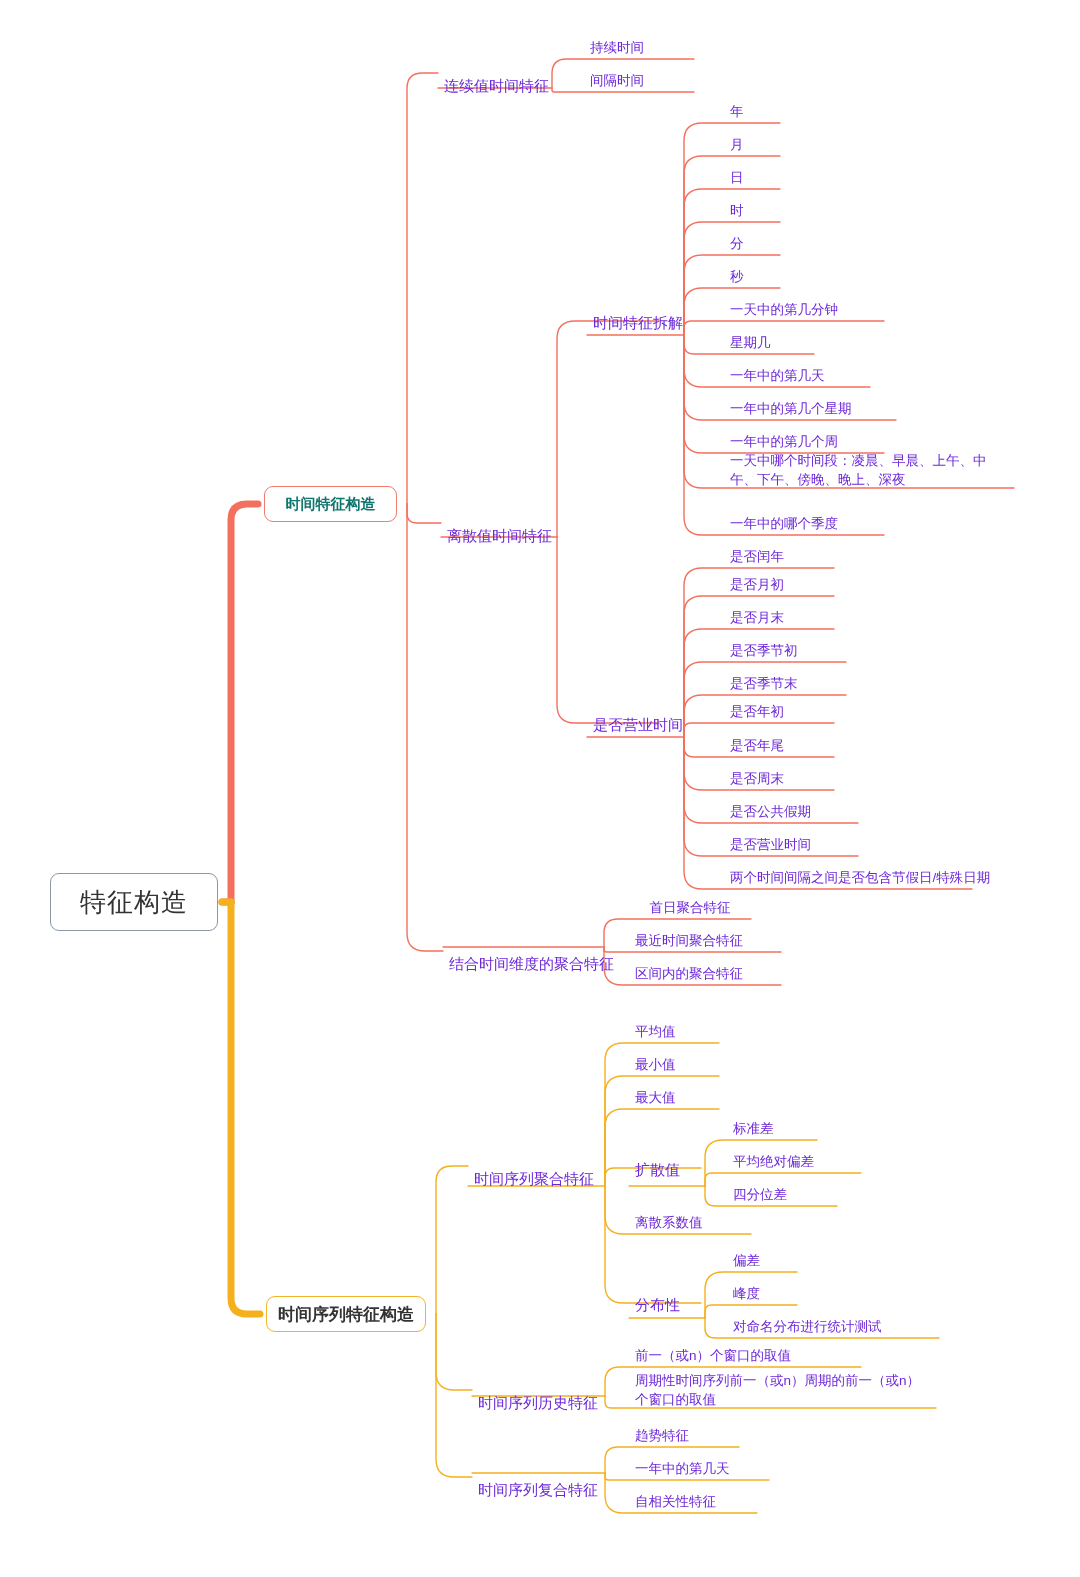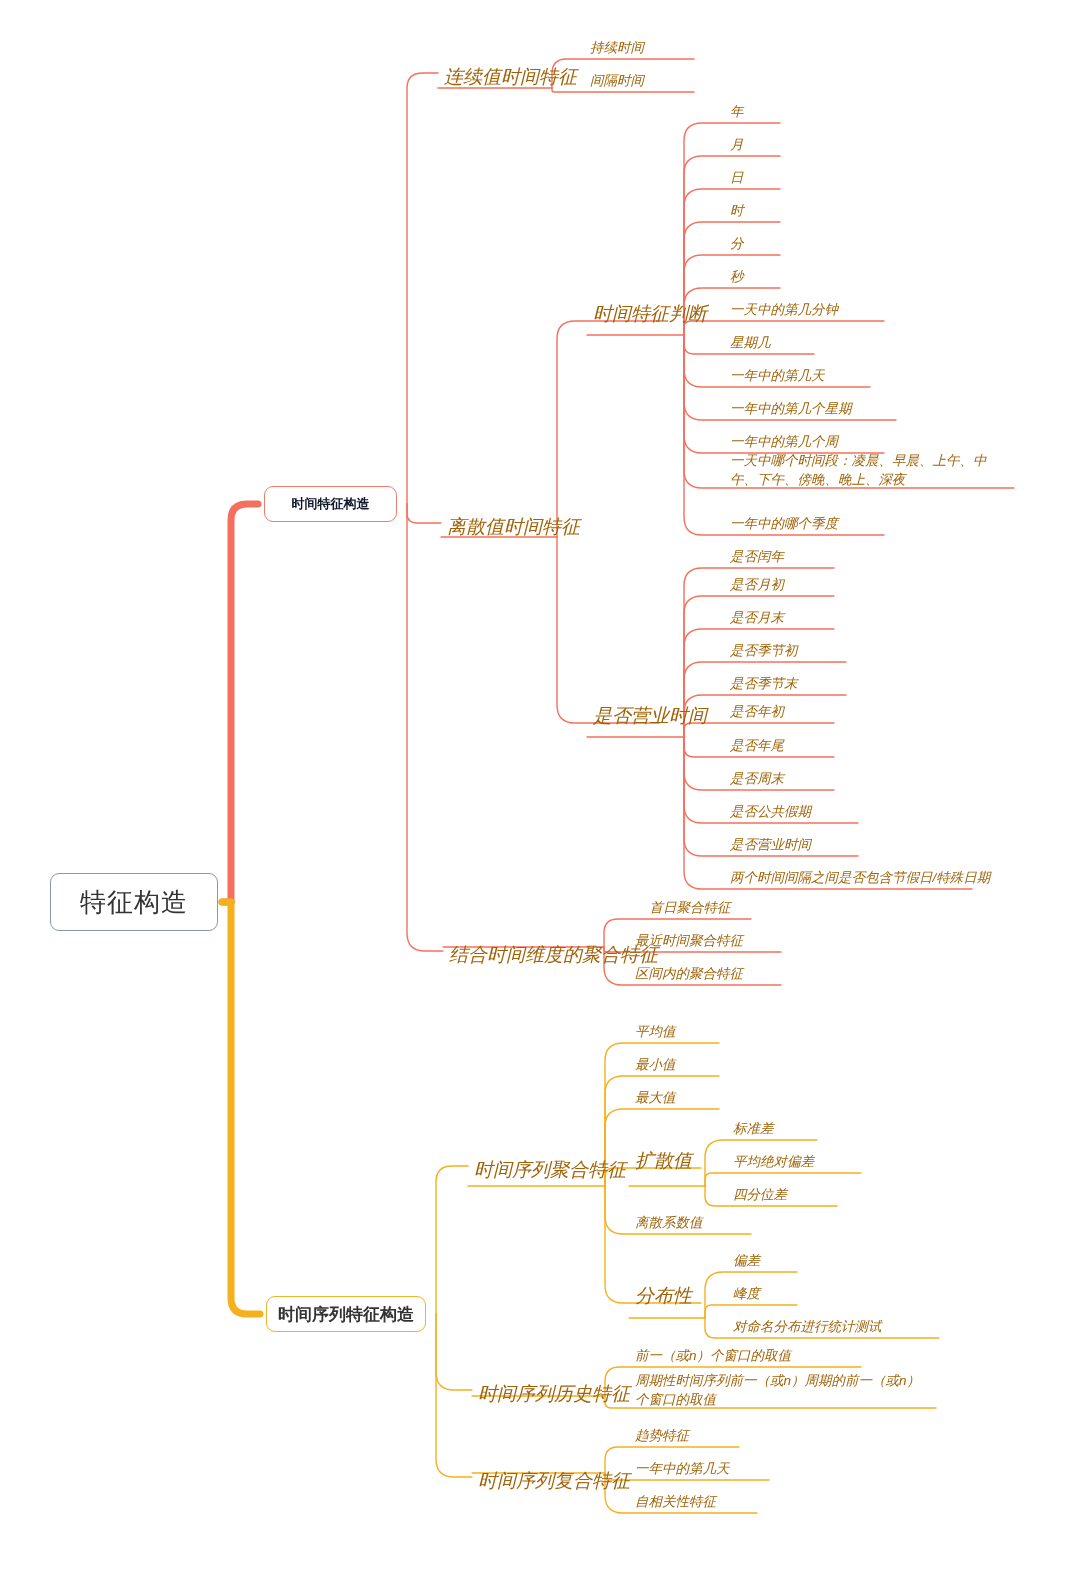--- a/index.html
+++ b/index.html
@@ -1,26 +1,26 @@
 <!DOCTYPE html>
 <html><head>
 <meta charset="utf-8">
 <style>
   html,body{margin:0;padding:0;background:#fff;}
   body{width:1080px;height:1577px;position:relative;overflow:hidden;
        font-family:"Liberation Sans","DejaVu Sans",sans-serif;}
   #canvas{position:absolute;left:0;top:0;width:1080px;height:1577px;}
   svg#links{position:absolute;left:0;top:0;width:1080px;height:1577px;}
-  .node{position:absolute;white-space:pre;color:#a16207;line-height:1.38;font-style:italic;}
+  .node{position:absolute;white-space:pre;color:#6d28d9;line-height:1.38;}
   .lvl-leaf{font-size:13.5px;}
-  .lvl-branch{font-size:19px;}
+  .lvl-branch{font-size:15px;margin-top:12px;}
   .box{position:absolute;box-sizing:border-box;display:flex;align-items:center;
        justify-content:center;border-radius:9px;background:#fff;}
   .box-root{border:1.6px solid #8b98a8;font-size:26px;color:#333;letter-spacing:1px;}
-  .box-red{border:1.5px solid #ef7d6e;font-size:13px;font-weight:bold;color:#0f172a;}
+  .box-red{border:1.5px solid #ef7d6e;font-size:15px;font-weight:bold;color:#0f766e;}
   .box-yellow{border:1.5px solid #f0b429;font-size:17px;font-weight:bold;color:#333;}
   .wrapnode{white-space:normal;}
 </style>
 </head>
 <body>
 
 <div id="canvas">
   <svg id="links" viewBox="0 0 1080 1577">
       <path d="M222,902 L231,902" fill="none" stroke="#F4705E" stroke-width="7" stroke-linecap="round"></path>
       <path d="M231,902 L231,520 Q231,504 247,504 L258,504" fill="none" stroke="#F4705E" stroke-width="7" stroke-linecap="round"></path>
@@ -91,21 +91,21 @@
       <path d="M605,1473 L605,1476.5 Q605,1480 608.5,1480 L769,1480" fill="none" stroke="#F5B01E" stroke-width="1.4" stroke-linecap="round"></path>
       <path d="M605,1473 L605,1495 Q605,1513 623,1513 L757,1513" fill="none" stroke="#F5B01E" stroke-width="1.4" stroke-linecap="round"></path>
     </svg>
   <div id="nodes">
       <div class="box box-root" style="left: 50px; top: 873px; width: 168px; height: 58px;">特征构造</div>
       <div class="box box-red" style="left: 264px; top: 486px; width: 133px; height: 36px;">时间特征构造</div>
       <div class="node lvl-branch" style="left: 444px; top: 64px;">连续值时间特征</div>
       <div class="node lvl-leaf" style="left: 590px; top: 39px; width: 98px;">持续时间</div>
       <div class="node lvl-leaf" style="left: 590px; top: 72px; width: 98px;">间隔时间</div>
       <div class="node lvl-branch" style="left: 447px; top: 514px;">离散值时间特征</div>
-      <div class="node lvl-branch" style="left: 593px; top: 301px;">时间特征判断</div>
+      <div class="node lvl-branch" style="left: 593px; top: 301px;">时间特征拆解</div>
       <div class="node lvl-leaf" style="left: 730px; top: 103px; width: 44px;">年</div>
       <div class="node lvl-leaf" style="left: 730px; top: 136px; width: 44px;">月</div>
       <div class="node lvl-leaf" style="left: 730px; top: 169px; width: 44px;">日</div>
       <div class="node lvl-leaf" style="left: 730px; top: 202px; width: 44px;">时</div>
       <div class="node lvl-leaf" style="left: 730px; top: 235px; width: 44px;">分</div>
       <div class="node lvl-leaf" style="left: 730px; top: 268px; width: 44px;">秒</div>
       <div class="node lvl-leaf" style="left: 730px; top: 301px; width: 148px;">一天中的第几分钟</div>
       <div class="node lvl-leaf" style="left: 730px; top: 334px; width: 78px;">星期几</div>
       <div class="node lvl-leaf" style="left: 730px; top: 367px; width: 134px;">一年中的第几天</div>
       <div class="node lvl-leaf" style="left: 730px; top: 400px; width: 160px;">一年中的第几个星期</div>

